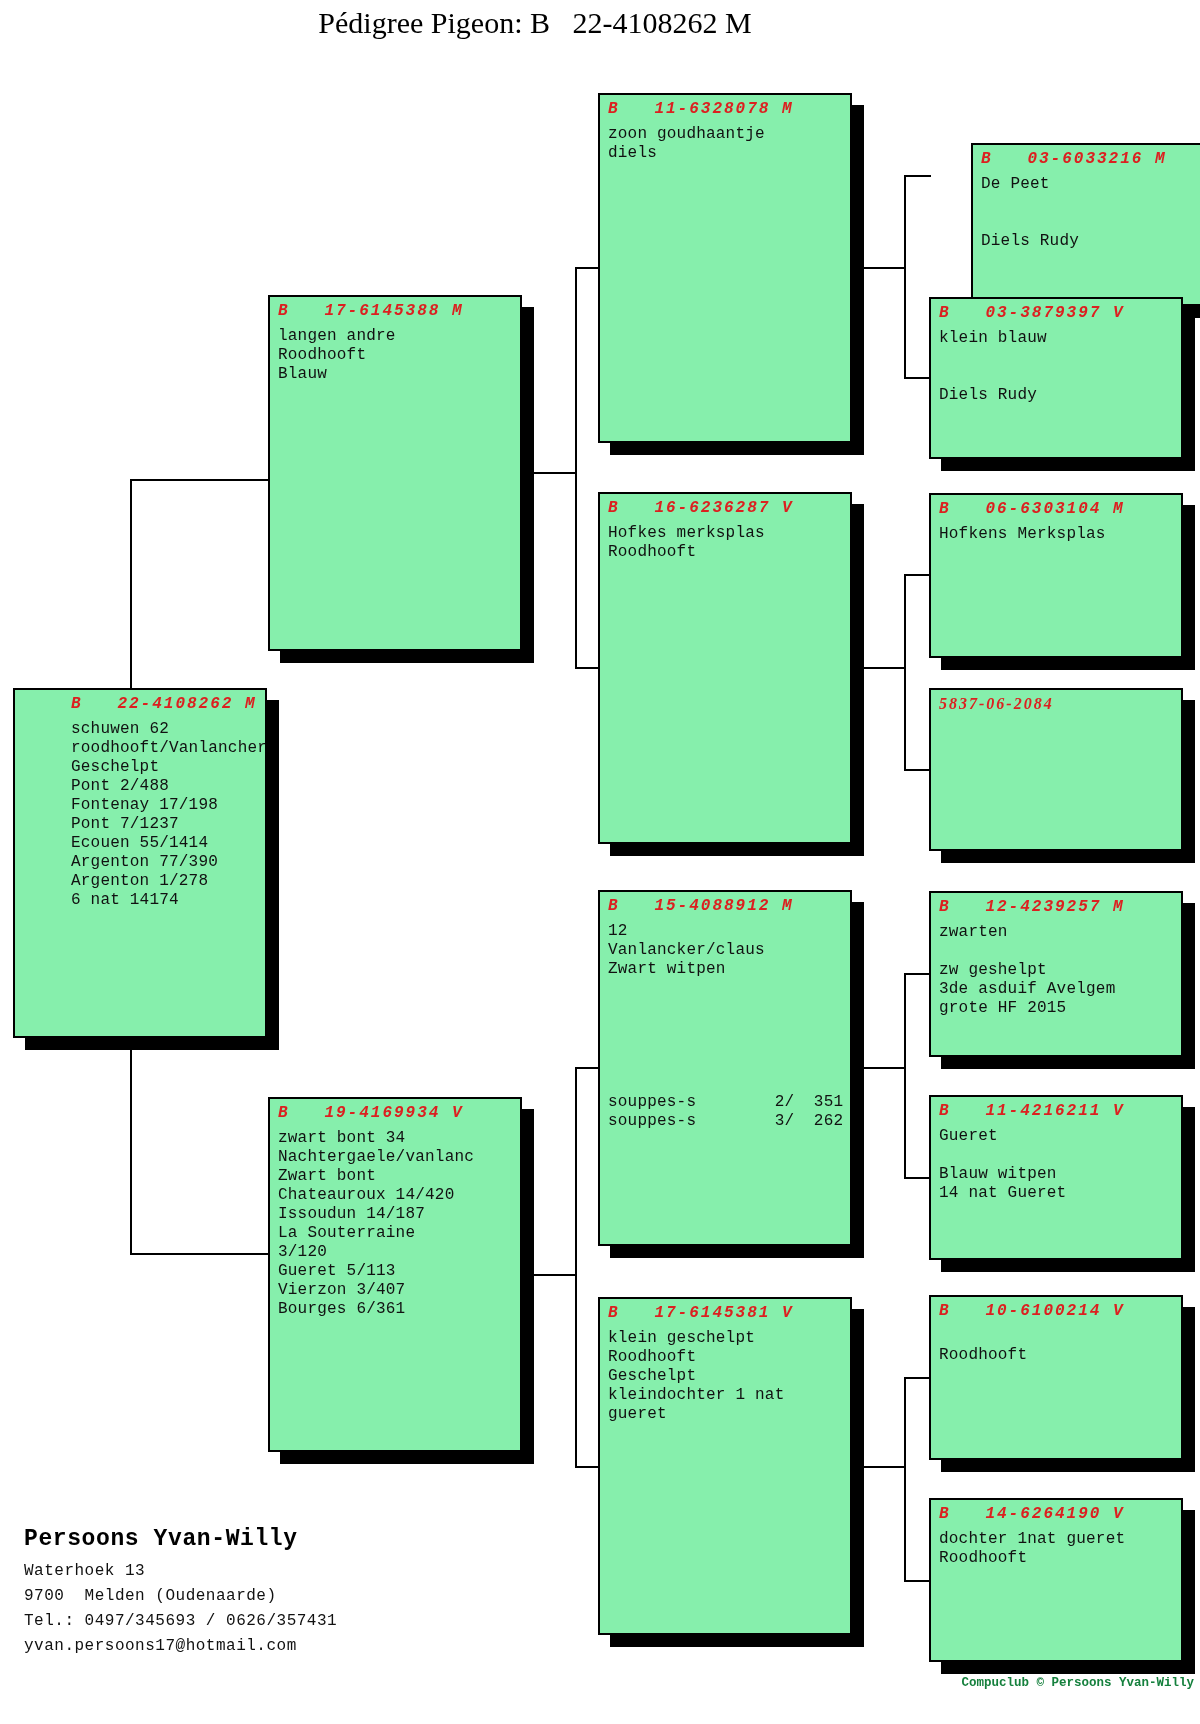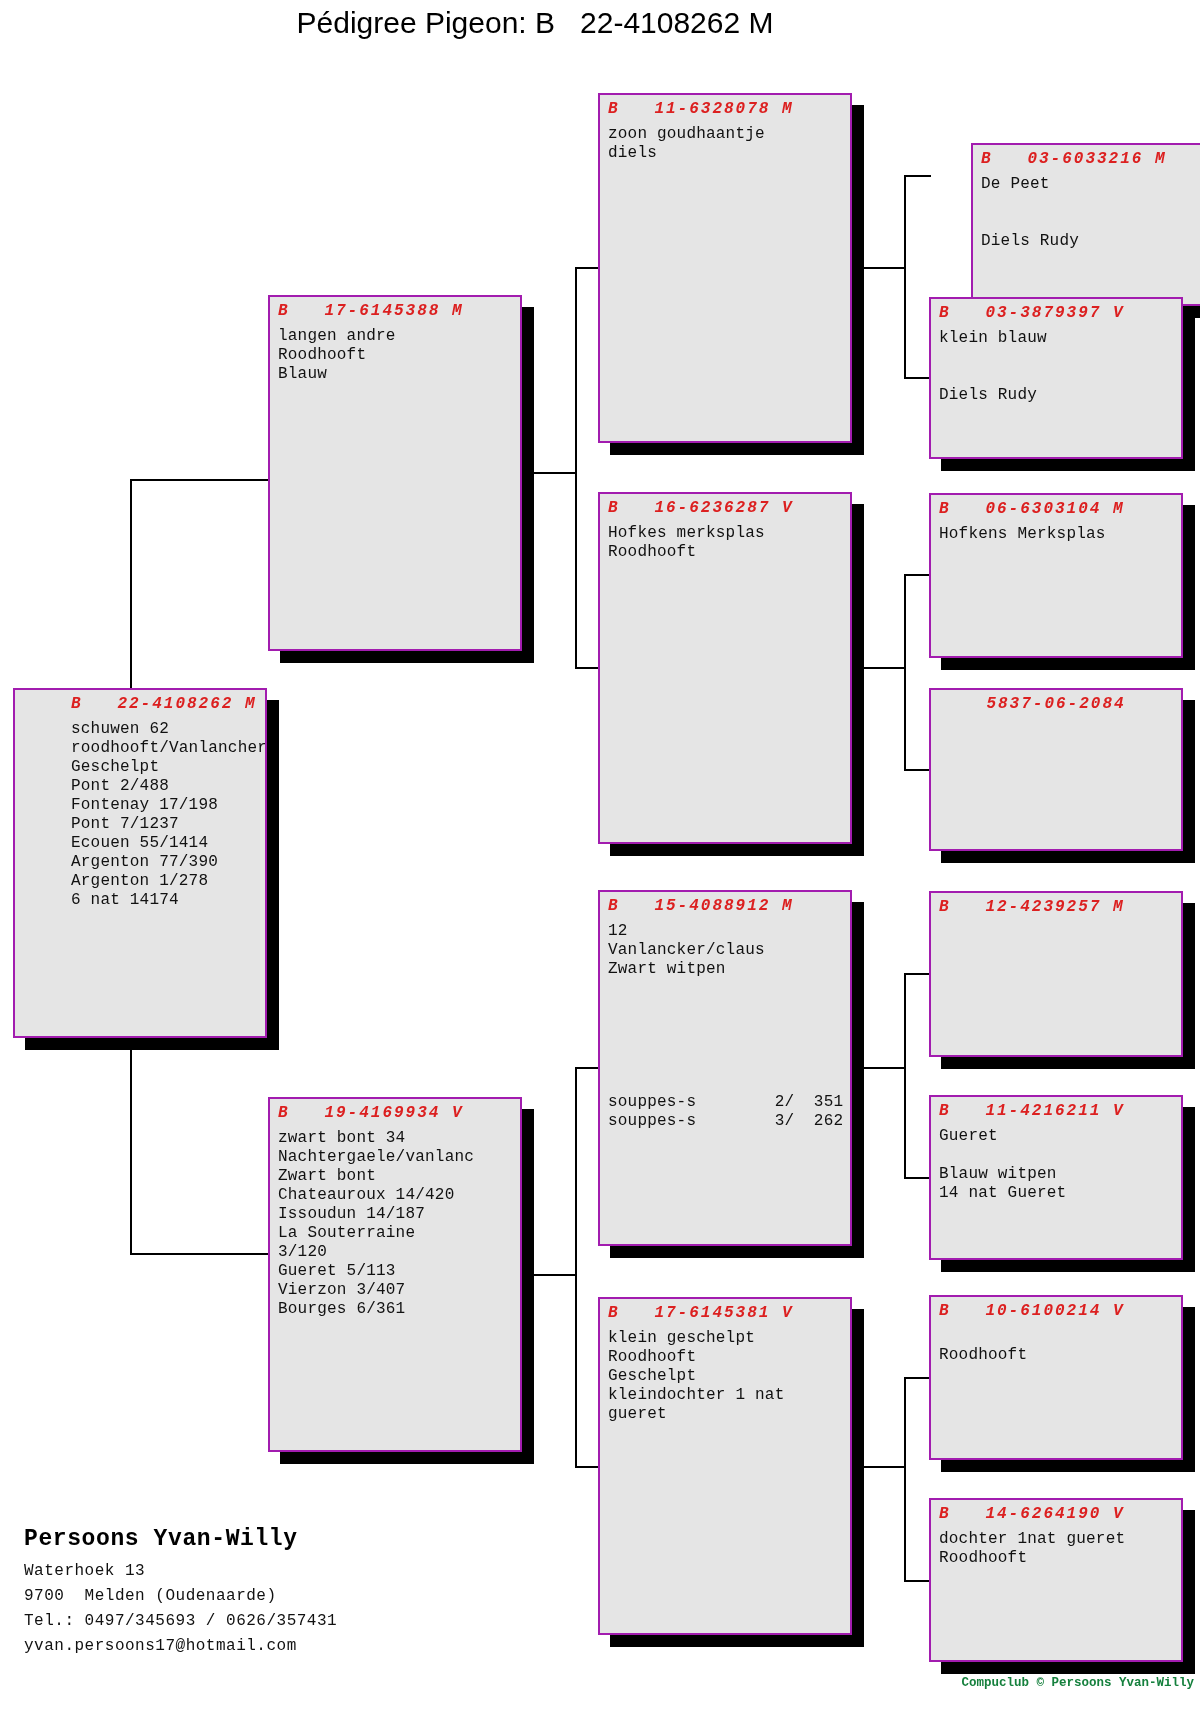--- a/index.html
+++ b/index.html
@@ -4,38 +4,38 @@
 <style>
   html,body { margin:0; padding:0; background:#ffffff; }
   .page {
     position:relative; width:1200px; height:1724px;
     background:#ffffff; overflow:hidden;
     font-family:"Liberation Mono","DejaVu Sans Mono",monospace;
   }
   .title {
     position:absolute; left:0; top:6px; width:1070px;
     text-align:center; white-space:pre;
-    font-family:Liberation Sans, sans-serif;
+    font-family:Liberation Serif, serif;
     font-size:30px; font-weight:400; color:#000;
   }
   .line { position:absolute; background:#000; }
   .h { height:2px; }
   .v { width:2px; }
   .pbox {
     position:absolute; box-sizing:border-box;
-    background:#e5e5e5; border:2px solid #a21caf;
+    background:#86efac; border:2px solid #000000;
     box-shadow:12px 12px 0 0 #000;
     overflow:hidden;
   }
   .pbox-header {
     margin:5px 8px 0 8px; white-space:pre;
     font-size:16px; font-weight:bold; font-style:italic;
     letter-spacing:2px; color:#dc2020;
   }
-  .pbox-header.center { text-align:center; }
+  .pbox-header.center { text-align:left;font-family:Liberation Serif, serif; }
   .pbox-body {
     margin:7px 8px 0 8px; white-space:pre;
     font-size:16px; line-height:19px; letter-spacing:0.2px;
     color:#111111;
   }
   .owner { position:absolute; left:4px; top:1526px; color:#000;margin-left:20px; }
   .owner-name {
     font-size:23px; font-weight:bold; letter-spacing:0.6px;
     white-space:pre;
   }
@@ -175,20 +175,25 @@
   <div class="pbox" style="left:929px; top:493px; width:254px; height:165px;">
     <div class="pbox-header">B   06-6303104 M</div>
     <div class="pbox-body">Hofkens Merksplas</div>
   </div>
   <div class="pbox" style="left:929px; top:688px; width:254px; height:163px;">
     <div class="pbox-header center">5837-06-2084</div>
     <div class="pbox-body"></div>
   </div>
   <div class="pbox" style="left:929px; top:891px; width:254px; height:166px;">
     <div class="pbox-header">B   12-4239257 M</div>
+    <div class="pbox-body">zwarten
+
+zw geshelpt
+3de asduif Avelgem
+grote HF 2015</div>
   </div>
   <div class="pbox" style="left:929px; top:1095px; width:254px; height:165px;">
     <div class="pbox-header">B   11-4216211 V</div>
     <div class="pbox-body">Gueret
 
 Blauw witpen
 14 nat Gueret</div>
   </div>
   <div class="pbox" style="left:929px; top:1295px; width:254px; height:165px;">
     <div class="pbox-header">B   10-6100214 V</div>

